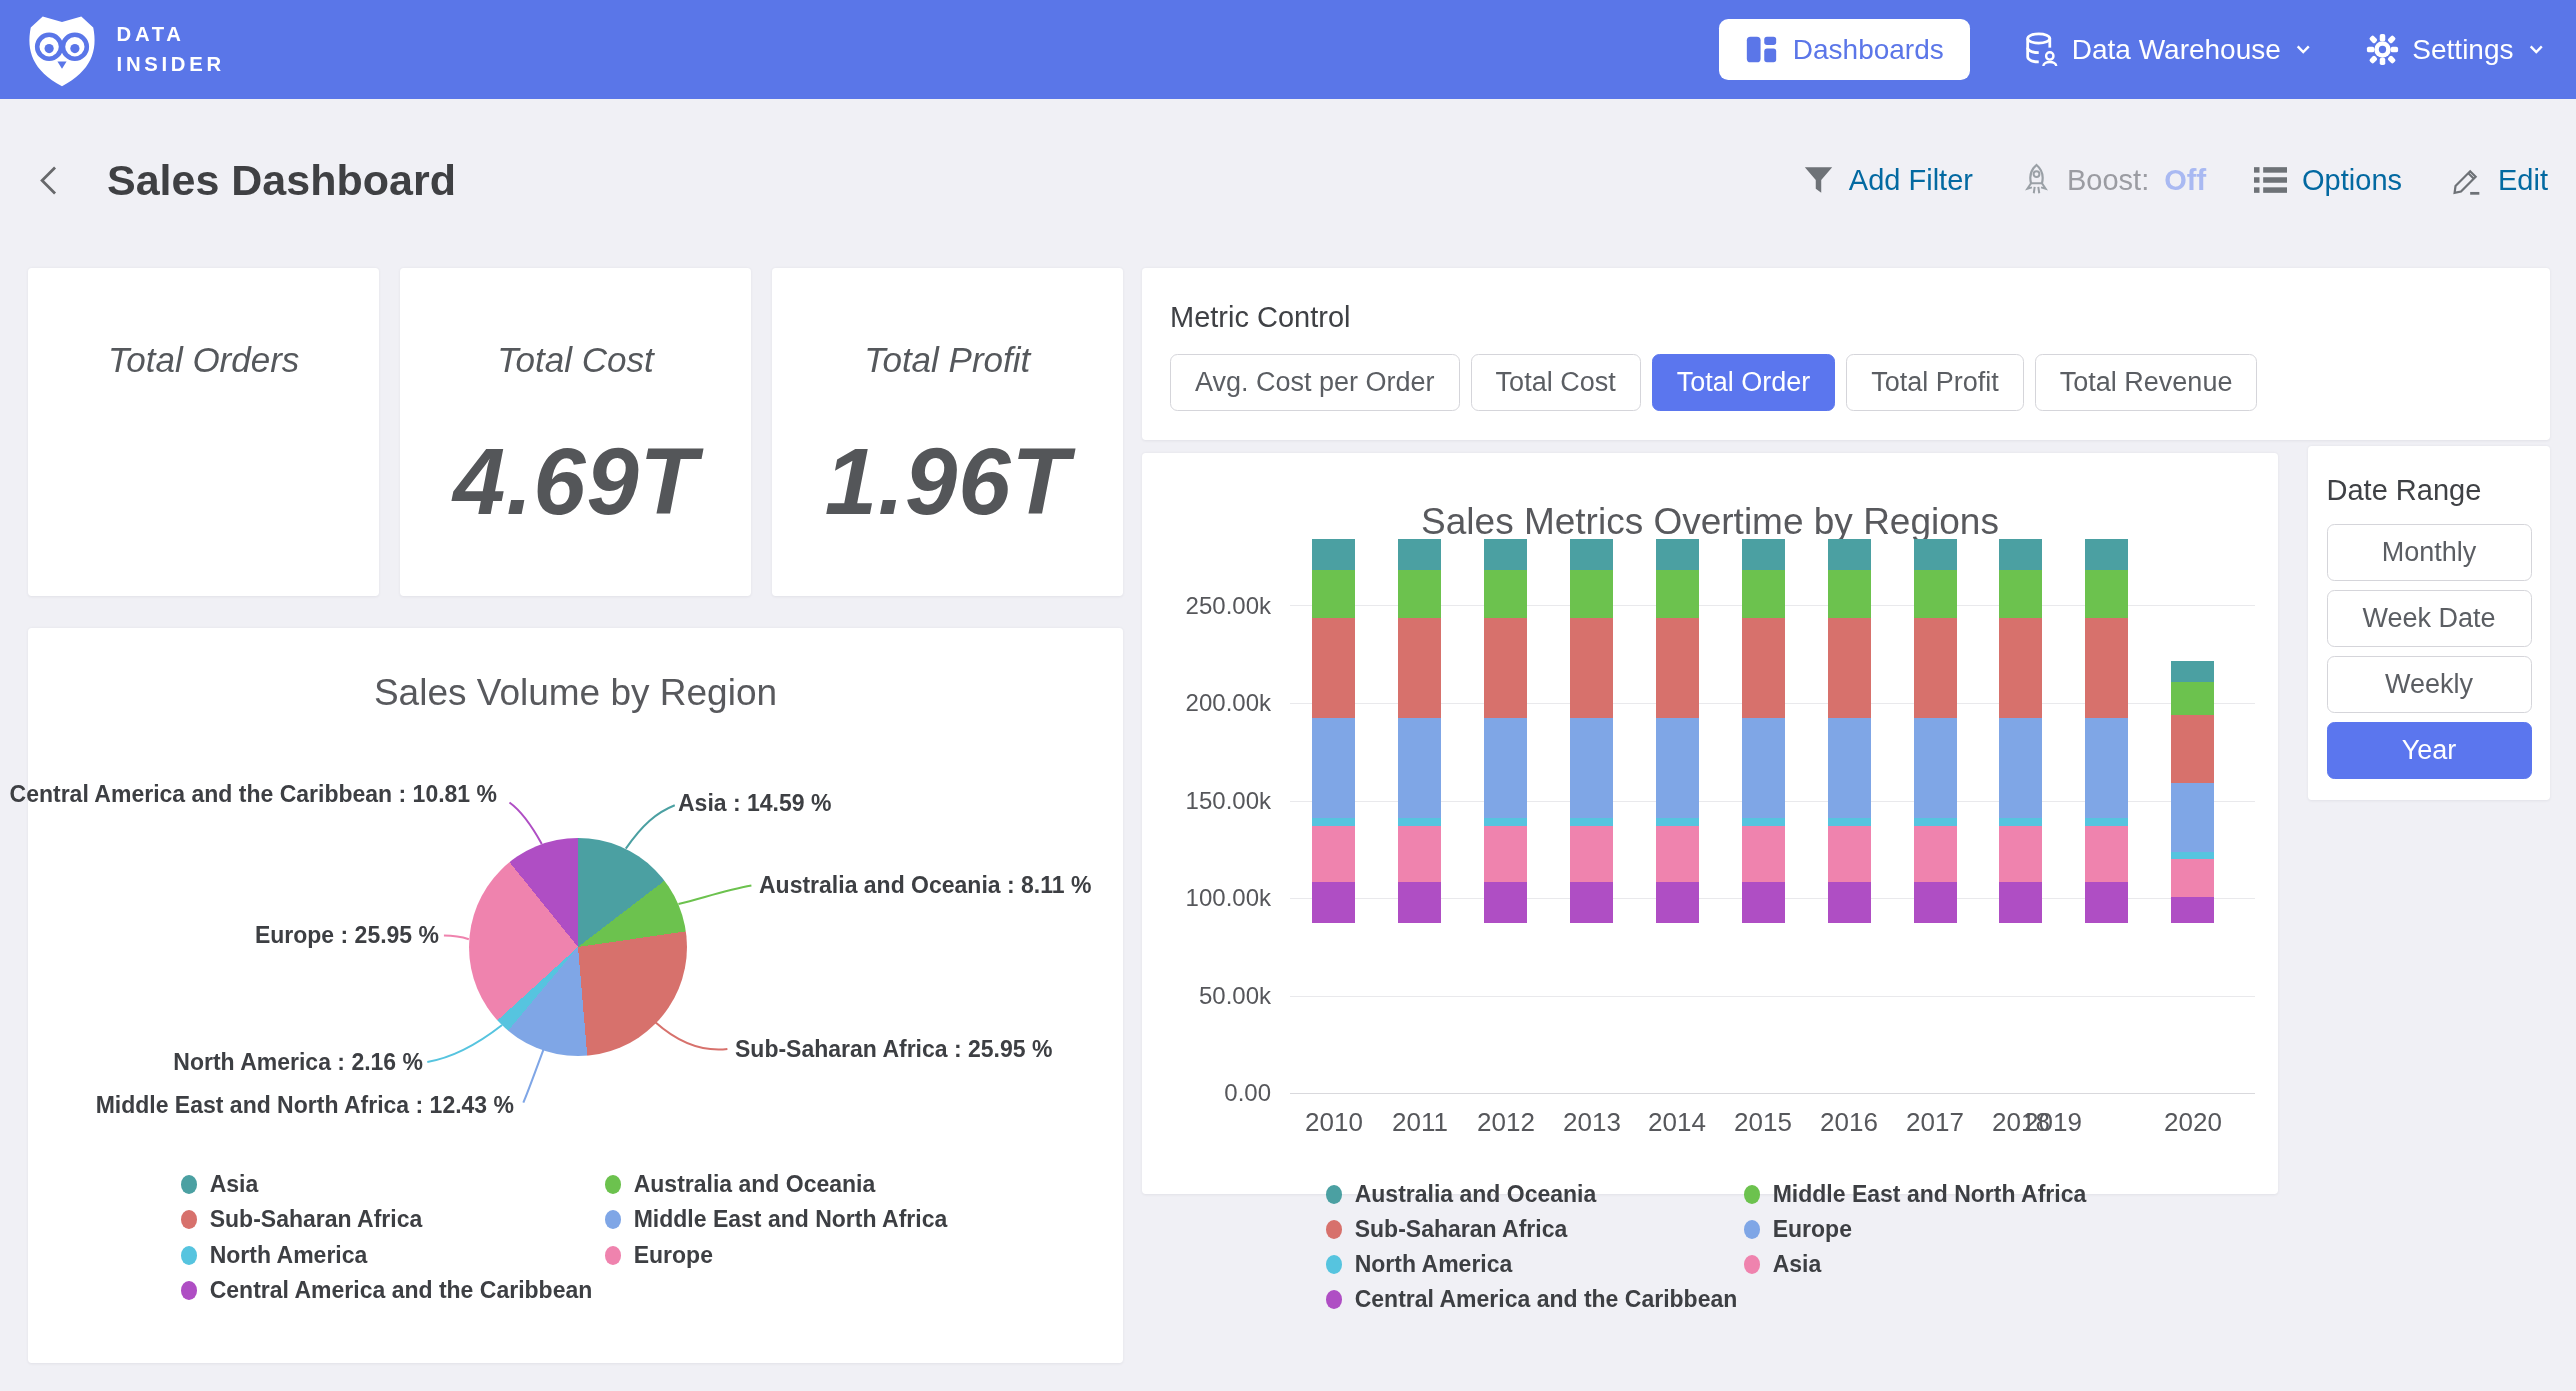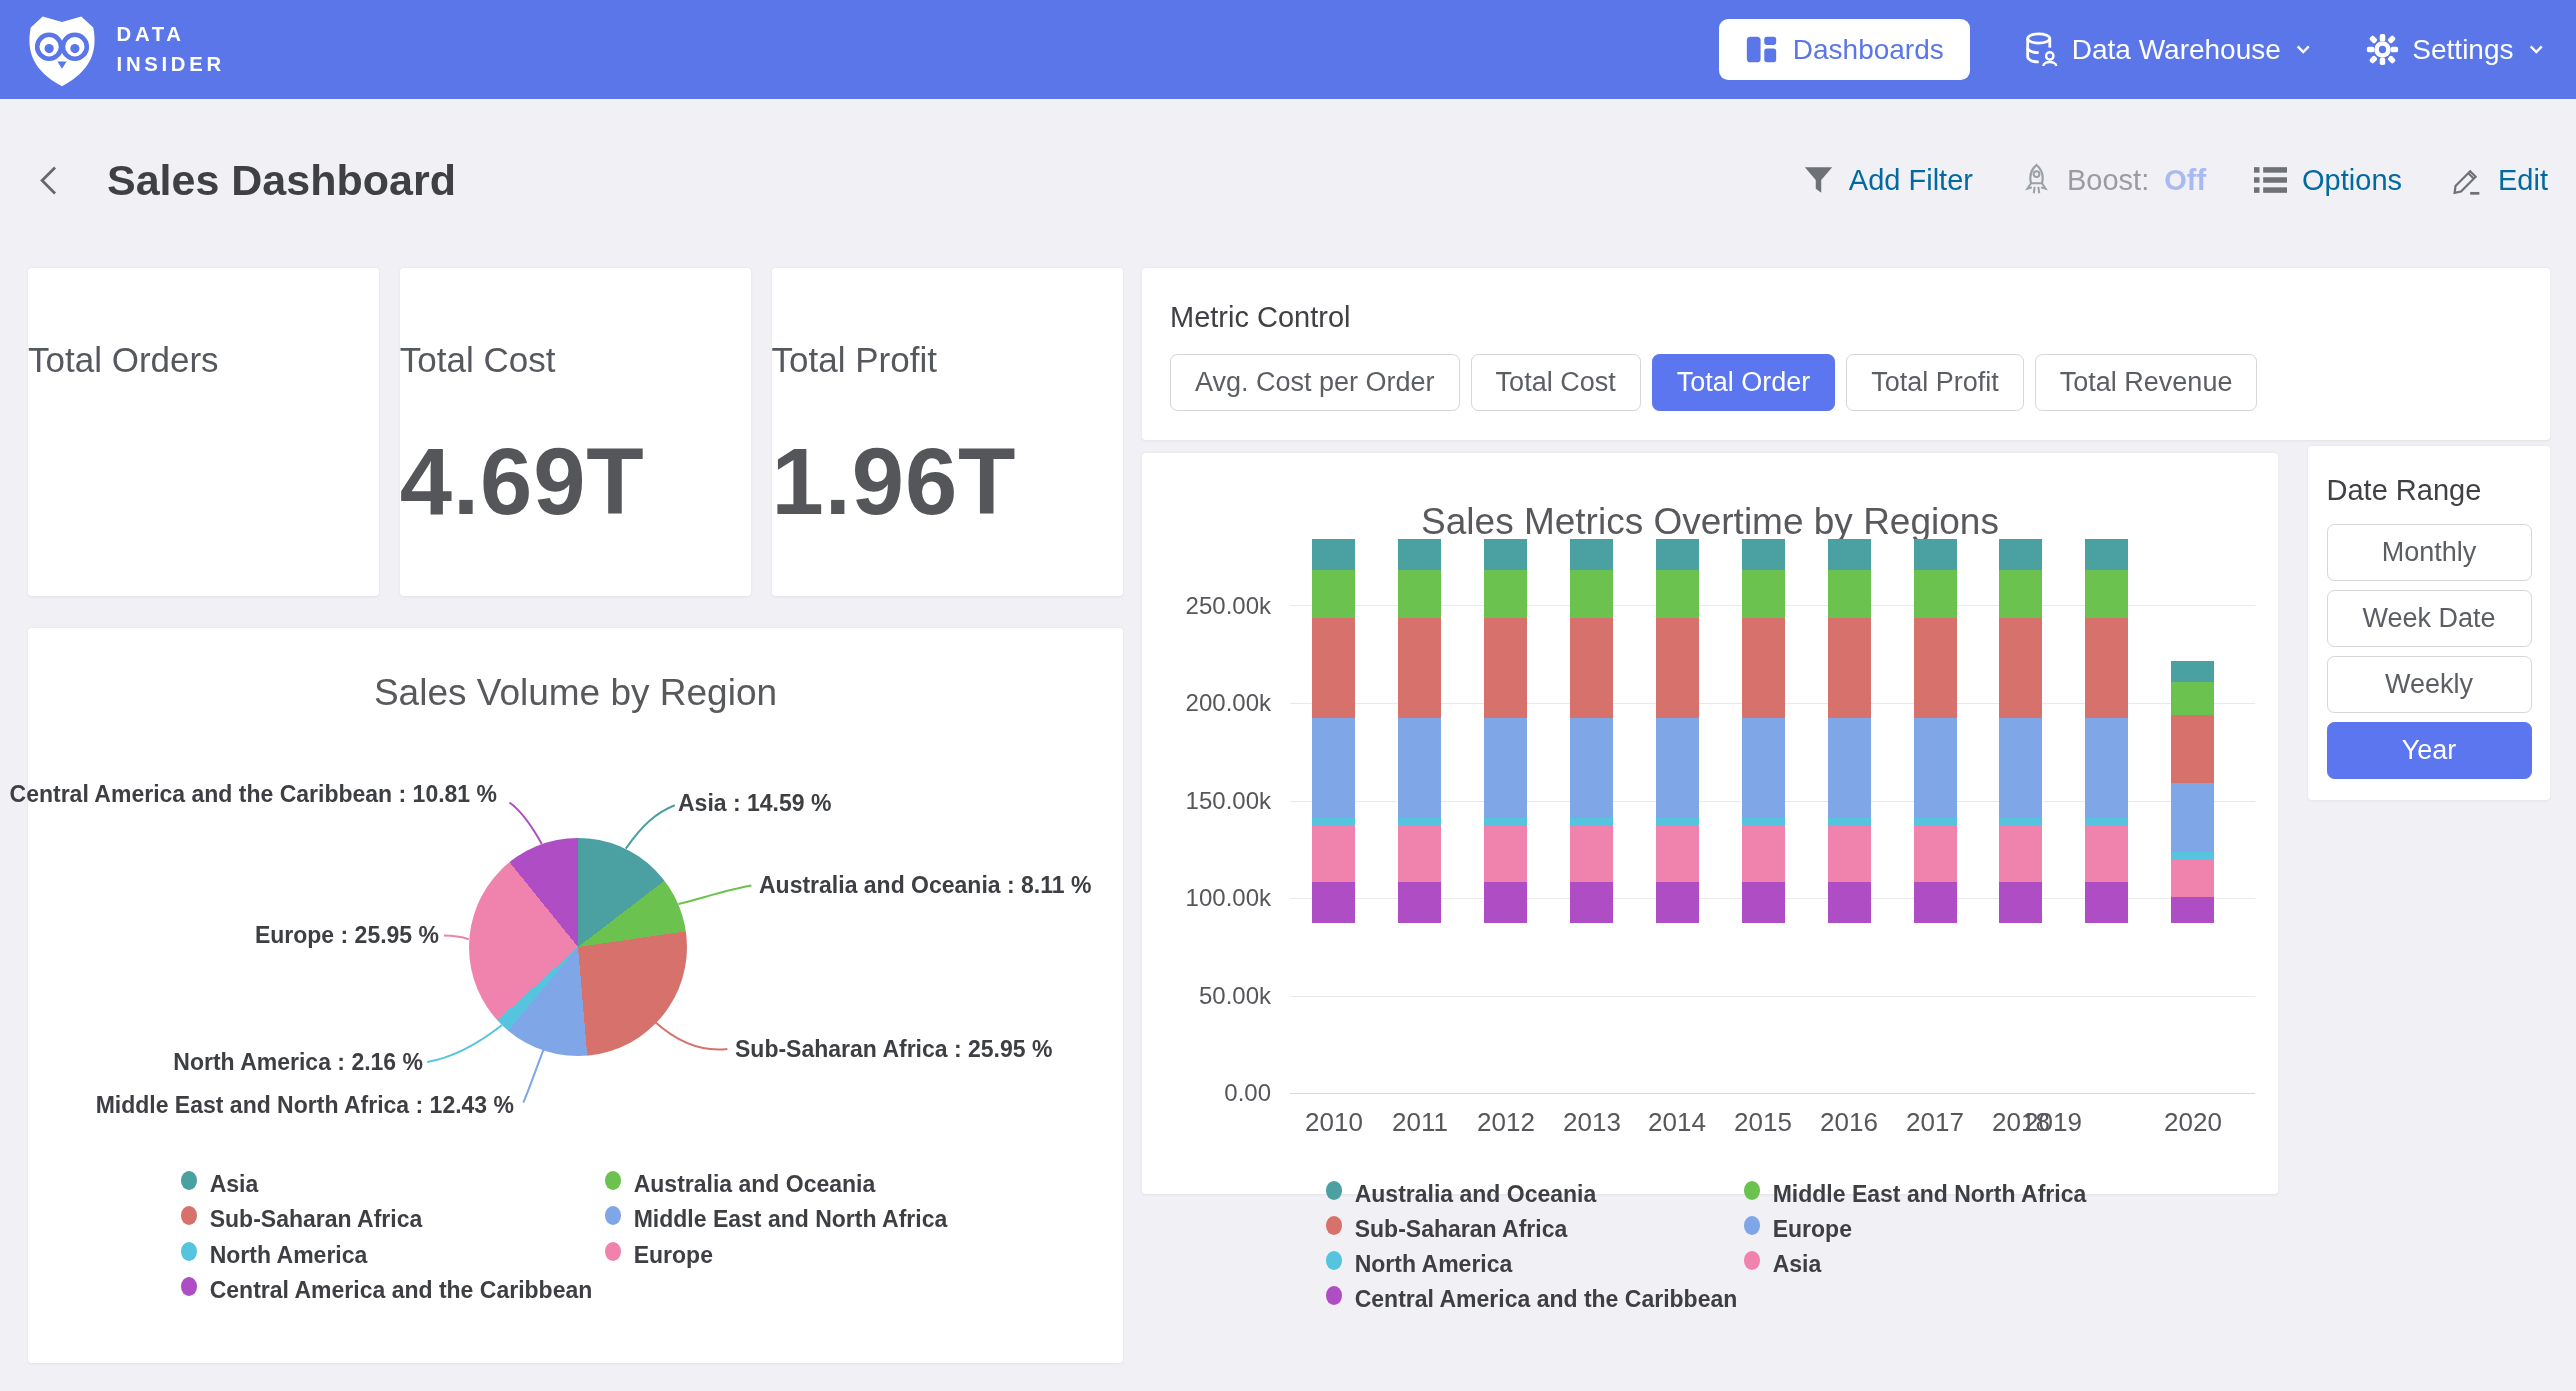--- a/index.html
+++ b/index.html
@@ -39,40 +39,40 @@
   .action.muted { color:#9b9ca2; }
   .boost-off { color:#a9b9f2; font-weight:bold; }
   
   .card {
     position:absolute; background:#fff; border-radius:3.7px;
     box-shadow:0 0.9px 2.8px rgba(40,40,60,.07);
   }
   #kpi-row { position:absolute; left:28px; top:268px; width:1095px; height:328px; display:flex; gap:20.3px; }
   .kpi-card {
     flex:1; background:#fff; border-radius:3.7px; box-shadow:0 0.9px 2.8px rgba(40,40,60,.07);
-    display:flex; flex-direction:column; align-items:flex-start;
+    display:flex; flex-direction:column; align-items:center;font-style:italic;
   }
   .kpi-label { margin-top:72px; font-size:35px; color:#55585c; }
   .kpi-value { margin-top:48px; font-size:94px; font-weight:bold; color:#545659; letter-spacing:0.9px; }
   #metric-card { left:1142px; top:268px; width:1408px; height:172px; padding:33px 28px 0 28px; }
   .section-title { font-size:29px; color:#3f4145; }
   .metric-btns { display:flex; gap:11px; margin-top:20.3px; }
   .pill-btn {
     height:57px; padding:0 24px; border:1.8px solid #d5d5da; border-radius:7.4px;
     background:#fff; color:#5b5e63; font-size:27px; display:flex; align-items:center;
     cursor:pointer; font-family:"Liberation Sans",sans-serif;
   }
   .pill-btn.selected { background:#5b76ee; border-color:#5b76ee; color:#fff; }
   
   #pie-card { left:28px; top:628px; width:1095px; height:735px; }
   .chart-title { position:absolute; width:100%; text-align:center; font-size:37px; color:#58595d; }
   #pie-title { top:44px; }
   #pie-disc { position:absolute; border-radius:50%; }
   .callout-label { position:absolute; font-size:23px; font-weight:bold; color:#3d3f43; white-space:nowrap; }
-  .legend-item { position:absolute; display:flex; align-items:flex-start; gap:13px; cursor:pointer; }
+  .legend-item { position:absolute; display:flex; align-items:center; gap:13px; cursor:pointer; }
   .legend-dot { width:15.7px; height:18.5px; border-radius:50%; }
   .legend-text { font-size:23px; font-weight:bold; color:#3d3f43; white-space:nowrap; }
   
   #bar-card { left:1142px; top:453px; width:1136px; height:741px; }
   #bar-title { top:48px; }
   .gridline { position:absolute; left:148px; width:965px; height:0.9px; background:#e9e9ec; }
   .ytick { position:absolute; left:0; width:129px; text-align:right; font-size:24px; color:#56575b; }
   .xtick { position:absolute; width:86px; text-align:center; font-size:26px; color:#56575b; top:654px; }
   .bar-col { position:absolute; width:43px; display:flex; flex-direction:column-reverse; cursor:pointer; }
   .bar-seg { width:100%; }

